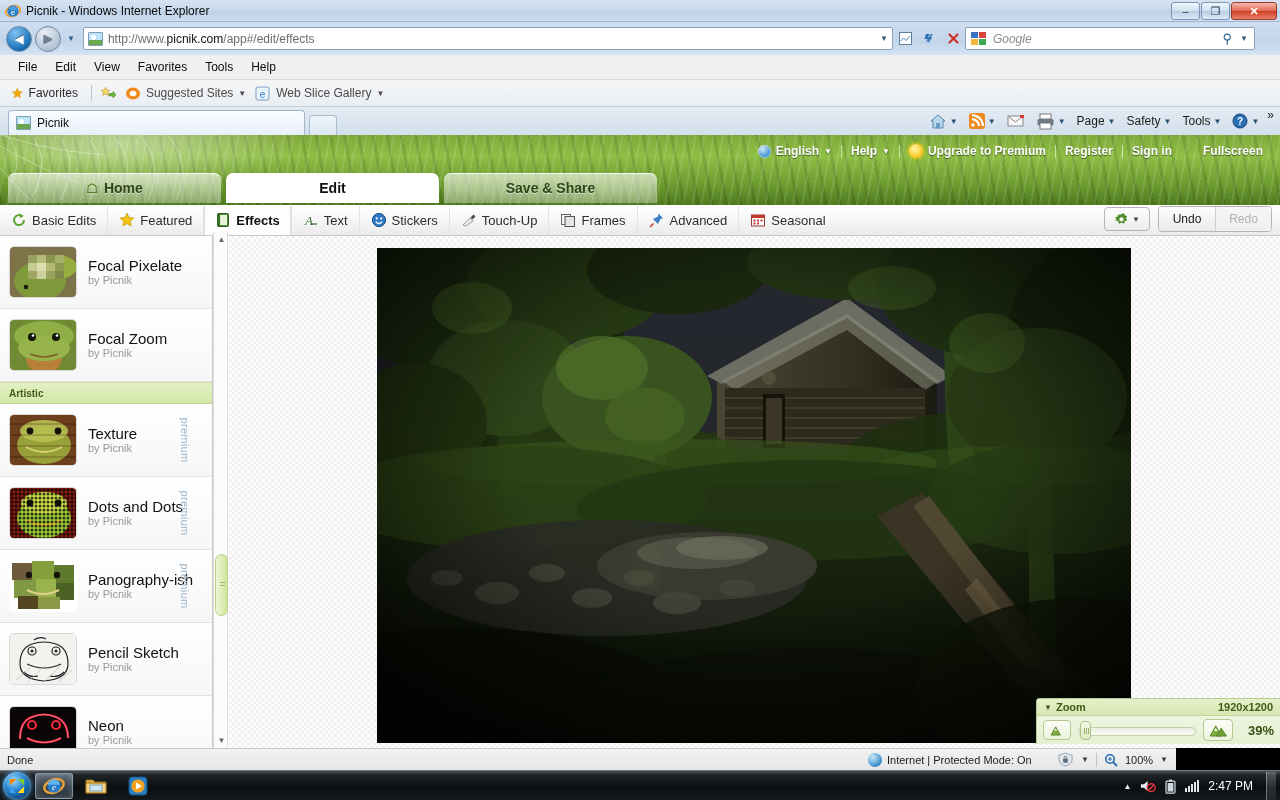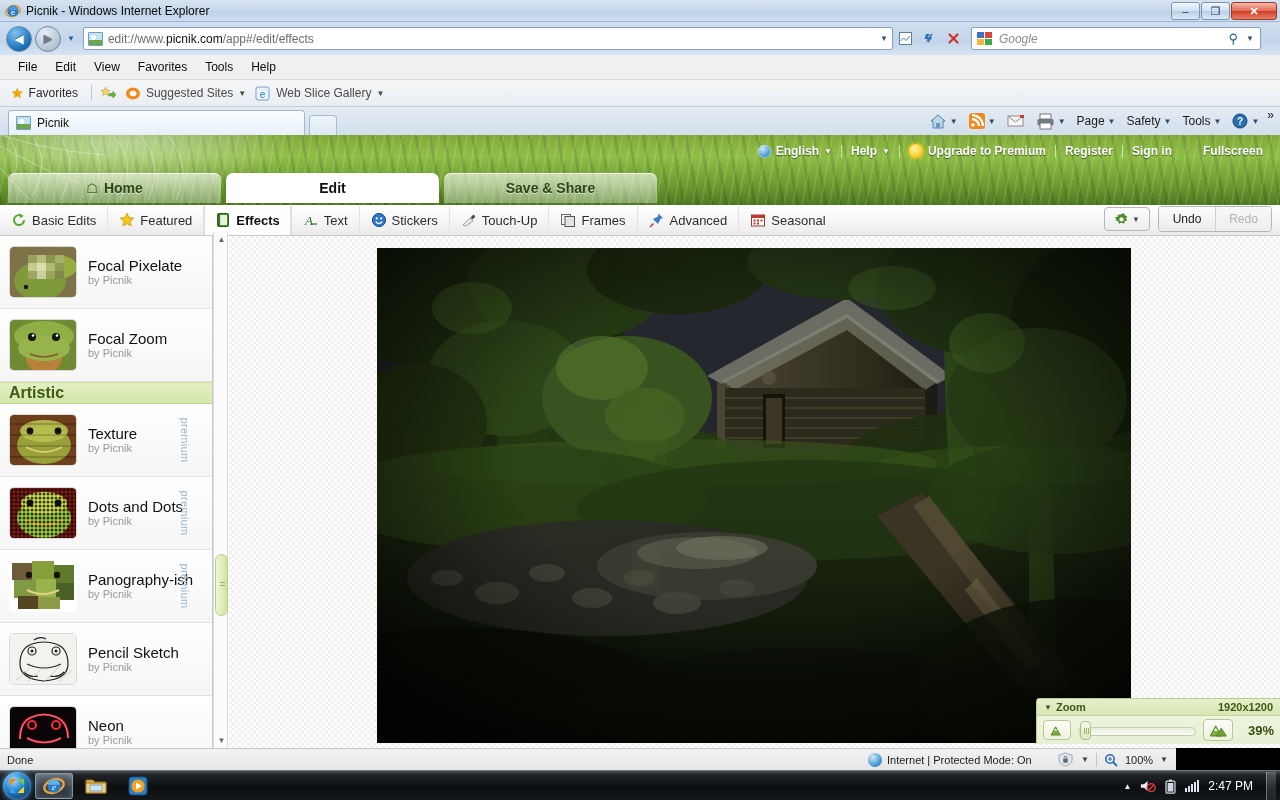--- a/index.html
+++ b/index.html
@@ -63,21 +63,21 @@
   }
   .urlbox .favicon:after { content:""; position:absolute; left:2px; top:2px; width:5px;height:5px;border-radius:50%;background:#fff;}
   .url-text { font-size:12px; color:#6c6c6c; white-space:nowrap; }
   .url-text b { color:#111; font-weight:normal; }
   .url-dd { position:absolute; right:4px; top:6px; font-size:8px; color:#39536e; }
   .addr-icon {
     width:22px; height:22px; margin-left:2px; border:1px solid transparent;
     display:flex;align-items:center;justify-content:center; font-size:13px;
   }
   .searchbox {
-    margin-left:6px; height:23px; flex:0 0 290px;
+    height:23px; flex:0 0 290px;
     background:#fff; border:1px solid #8aa2bb; border-radius:2px;
     display:flex; align-items:center; position:relative;
   }
   .g-logo { width:16px;height:14px;margin-left:5px;margin-right:6px;position:relative;}
   .g-logo i { position:absolute; width:7px;height:6px; display:block; }
   .g-logo i:nth-child(1){left:0;top:0;background:#3b73c4;}
   .g-logo i:nth-child(2){left:8px;top:0;background:#d9453a;}
   .g-logo i:nth-child(3){left:0;top:7px;background:#f2b63c;}
   .g-logo i:nth-child(4){left:8px;top:7px;background:#3da94d;}
   .search-ph { color:#8b8b8b; font-style:italic; font-size:12px; }
@@ -236,21 +236,21 @@
   .fx .fby { font-size:11px; color:#999; line-height:1.25; }
   .premium {
     position:absolute; right:4px; top:50%; transform:translateY(-50%) rotate(90deg);
     transform-origin:center;
     font-size:11px; color:#9db5c7; letter-spacing:.3px;
   }
   .cat {
     height:22px; background:linear-gradient(to bottom,#e3f0c4,#d3e6a8);
     border-top:1px solid #cfe29f; border-bottom:1px solid #c2d893;
     display:flex; align-items:center; padding-left:9px;
-    font-size:16px; color:#3f5c18; font-weight:bold;
+    font-size:10px; color:#3f5c18; font-weight:bold;
   }
 
   
   .sbar {
     position:absolute; left:213px; top:232px; width:15px; height:381px;
     background:#fbfbfb; border-left:1px solid #dcdcdc; border-right:1px solid #dcdcdc;
   }
   .sarrow { width:15px; height:15px; display:flex;align-items:center;justify-content:center; font-size:8px; color:#666; }
   .sarrow.top { position:absolute; top:0; }
   .sarrow.bot { position:absolute; bottom:0; }
@@ -404,21 +404,21 @@
       <span style="font-size:12px">◀</span>
     </div>
     <div class="navbtn fwd">
       <span style="font-size:12px">▶</span>
     </div>
     <span class="navdrop">▼</span>
 
     <div class="urlbox">
       <div class="favicon"></div>
       <div class="url-text">
-        <span>edit://www.</span><b>picnik.com</b><span>/app#/edit/effects</span>
+        <span>http://www.</span><b>picnik.com</b><span>/app#/edit/effects</span>
       </div>
       <span class="url-dd">▼</span>
     </div>
 
     <div class="addr-icon">
       <svg width="15" height="15" viewBox="0 0 15 15">
         <rect x="1.5" y="1.5" width="12" height="12" fill="#fff" stroke="#5b7fa4"></rect>
         <path d="M2.5 10l3-3 2.5 2.5 4-4.5" stroke="#4c7fb5" fill="none" stroke-width="1"></path>
       </svg>
     </div>

